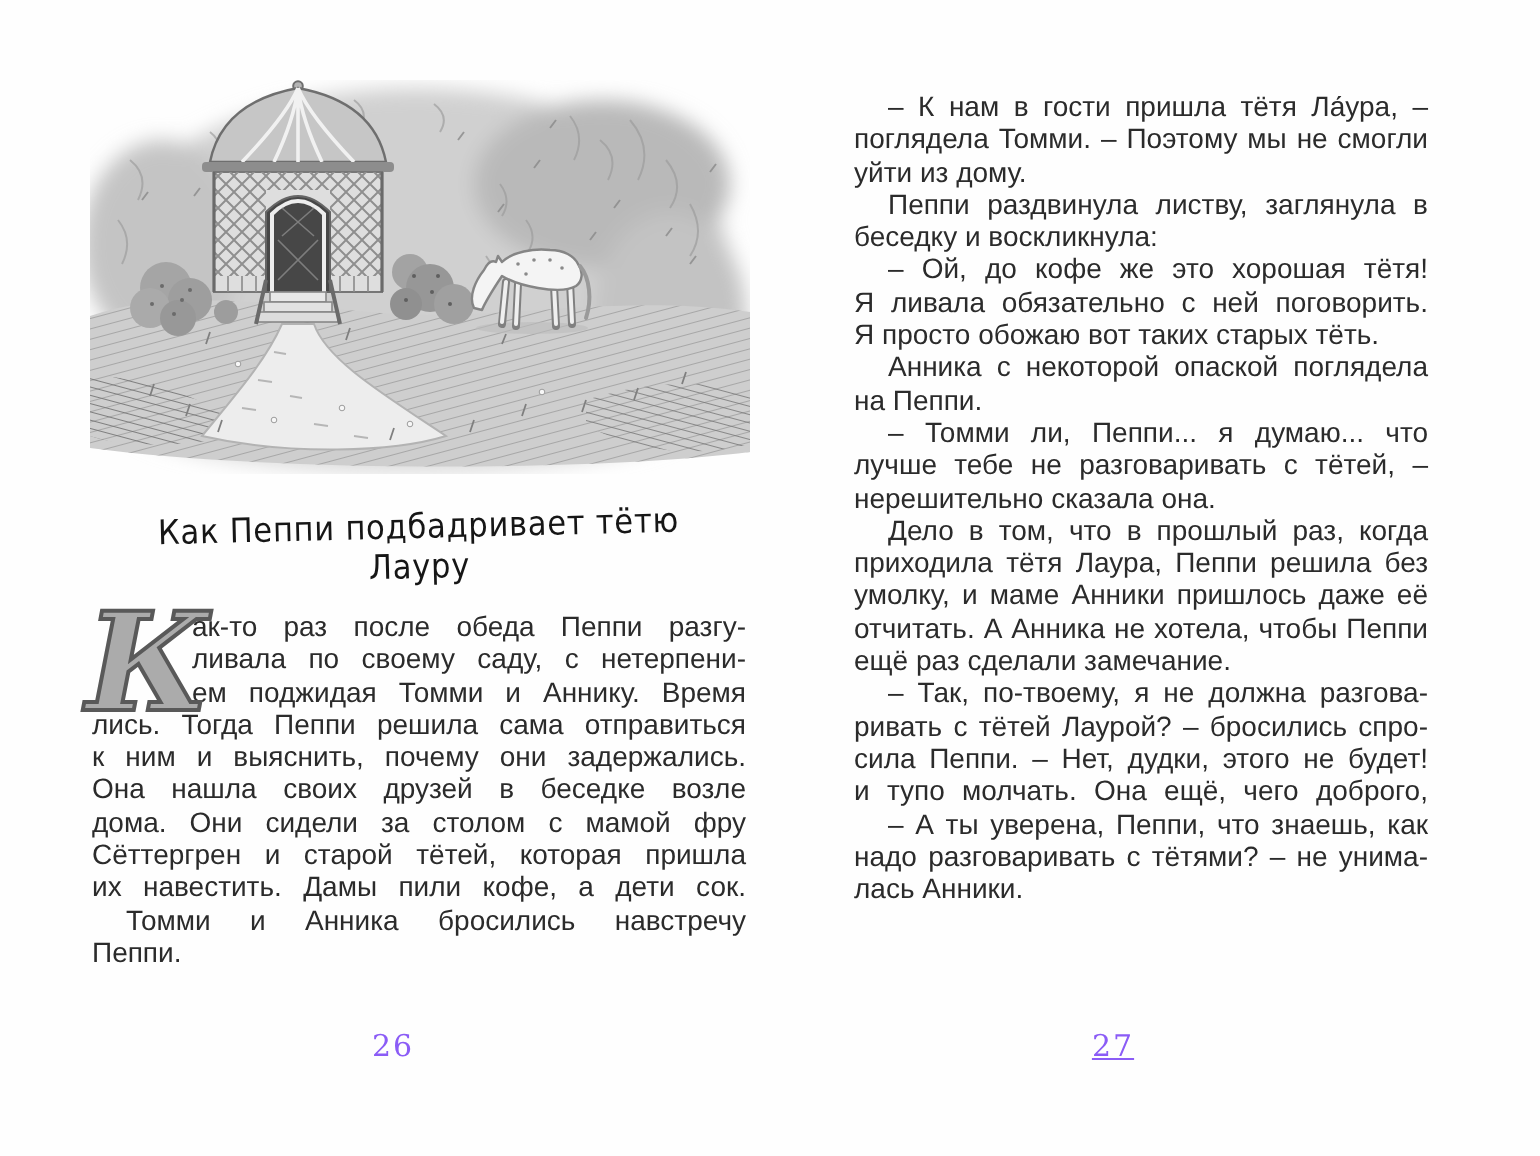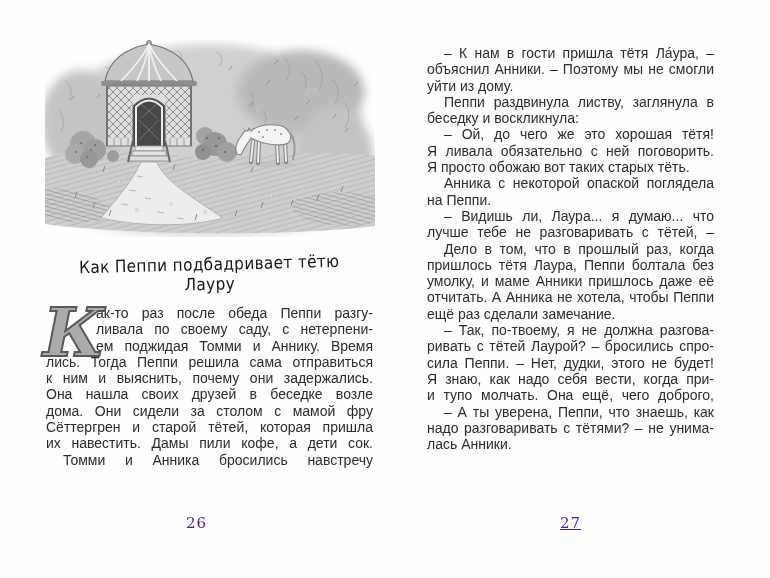--- a/index.html
+++ b/index.html
@@ -31,25 +31,25 @@
 
   .dropcap {
     position:absolute; left:-3px; top:-7px;
     font-family:"DejaVu Serif", serif; font-style:italic; font-weight:bold;
     font-size:68px; line-height:1; color:#ababab;
     -webkit-text-stroke:2px #595959;
   }
 
   .page-number {
     position:absolute; top:514px; text-align:center;
-    font-family:"DejaVu Serif", serif; font-size:15px; color:#4c1d95;
+    font-family:"DejaVu Serif", serif; font-size:15px; color:#8b5cf6;
     letter-spacing:1px;
   }
   .pn-left  { left:33px;  width:327px; }
-  .pn-right { left:427px; width:287px;text-decoration:underline; }
+  .pn-right { left:413px; width:287px;text-decoration:underline; }
 </style>
 </head>
 <body>
 
 <div class="spread">
 
   <section>
 
     <figure class="illus">
       <svg viewBox="0 0 330 197" width="330" height="197">
@@ -194,48 +194,49 @@
     <div class="bl j dc">ак-то раз после обеда Пеппи разгу-</div>
         <div class="bl j dc">ливала по своему саду, с нетерпени-</div>
         <div class="bl j dc">ем поджидая Томми и Аннику. Время</div>
         <div class="bl j">лись. Тогда Пеппи решила сама отправиться</div>
         <div class="bl j">к ним и выяснить, почему они задержались.</div>
         <div class="bl j">Она нашла своих друзей в беседке возле</div>
         <div class="bl j">дома. Они сидели за столом с мамой фру</div>
         <div class="bl j">Сёттергрен и старой тётей, которая пришла</div>
         <div class="bl j">их навестить. Дамы пили кофе, а дети сок.</div>
         <div class="bl j ind">Томми и Анника бросились навстречу</div>
+        <div class="bl">Пеппи.</div>
       </div>
 
     <div class="page-number pn-left">26</div>
   </section>
 
   <section>
     <div class="body-text right-text">
         <div class="bl j ind">– К нам в гости пришла тётя Ла́ура, –</div>
-        <div class="bl j">объяснил Анники. – Поэтому мы не смогли</div>
+        <div class="bl j">поглядела Томми. – Поэтому мы не смогли</div>
         <div class="bl">уйти из дому.</div>
         <div class="bl j ind">Пеппи раздвинула листву, заглянула в</div>
         <div class="bl">беседку и воскликнула:</div>
-        <div class="bl j ind">– Ой, до чего же это хорошая тётя!</div>
+        <div class="bl j ind">– Ой, до кофе же это хорошая тётя!</div>
         <div class="bl j">Я ливала обязательно с ней поговорить.</div>
         <div class="bl">Я просто обожаю вот таких старых тёть.</div>
         <div class="bl j ind">Анника с некоторой опаской поглядела</div>
         <div class="bl">на Пеппи.</div>
-        <div class="bl j ind">– Видишь ли, Лаура... я думаю... что</div>
+        <div class="bl j ind">– Томми ли, Пеппи... я думаю... что</div>
         <div class="bl j">лучше тебе не разговаривать с тётей, –</div>
+        <div class="bl">нерешительно сказала она.</div>
         <div class="bl j ind">Дело в том, что в прошлый раз, когда</div>
-        <div class="bl j">пришлось тётя Лаура, Пеппи болтала без</div>
+        <div class="bl j">приходила тётя Лаура, Пеппи решила без</div>
         <div class="bl j">умолку, и маме Анники пришлось даже её</div>
         <div class="bl j">отчитать. А Анника не хотела, чтобы Пеппи</div>
         <div class="bl">ещё раз сделали замечание.</div>
         <div class="bl j ind">– Так, по-твоему, я не должна разгова-</div>
         <div class="bl j">ривать с тётей Лаурой? – бросились спро-</div>
         <div class="bl j">сила Пеппи. – Нет, дудки, этого не будет!</div>
-        <div class="bl j">Я знаю, как надо себя вести, когда при-</div>
         <div class="bl j">и тупо молчать. Она ещё, чего доброго,</div>
         <div class="bl j ind">– А ты уверена, Пеппи, что знаешь, как</div>
         <div class="bl j">надо разговаривать с тётями? – не унима-</div>
         <div class="bl">лась Анники.</div>
       </div>
     <div class="page-number pn-right">27</div>
   </section>
 
 </div>
 

